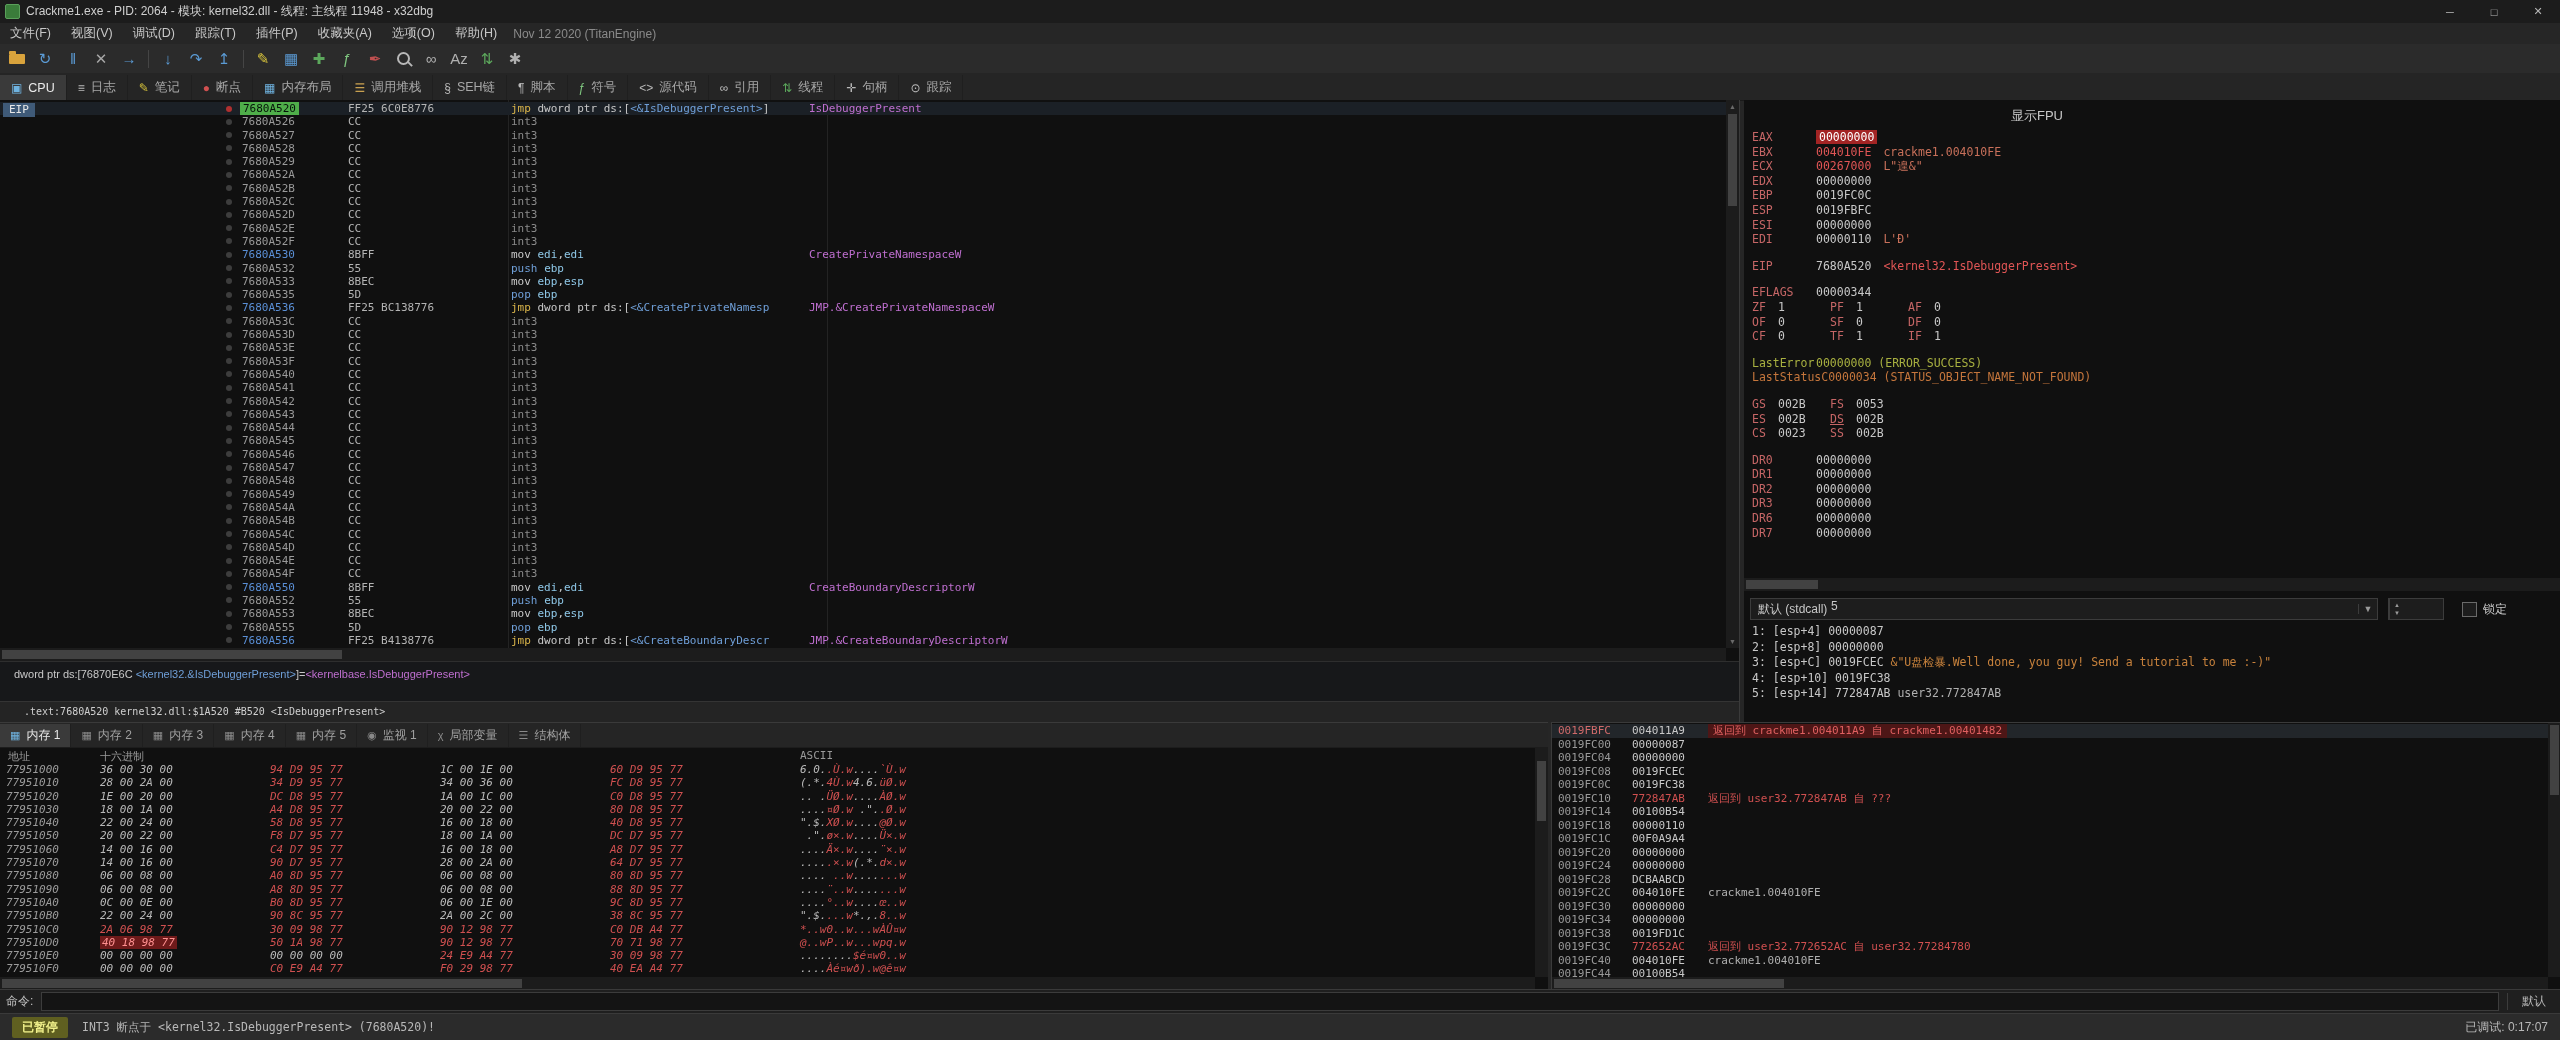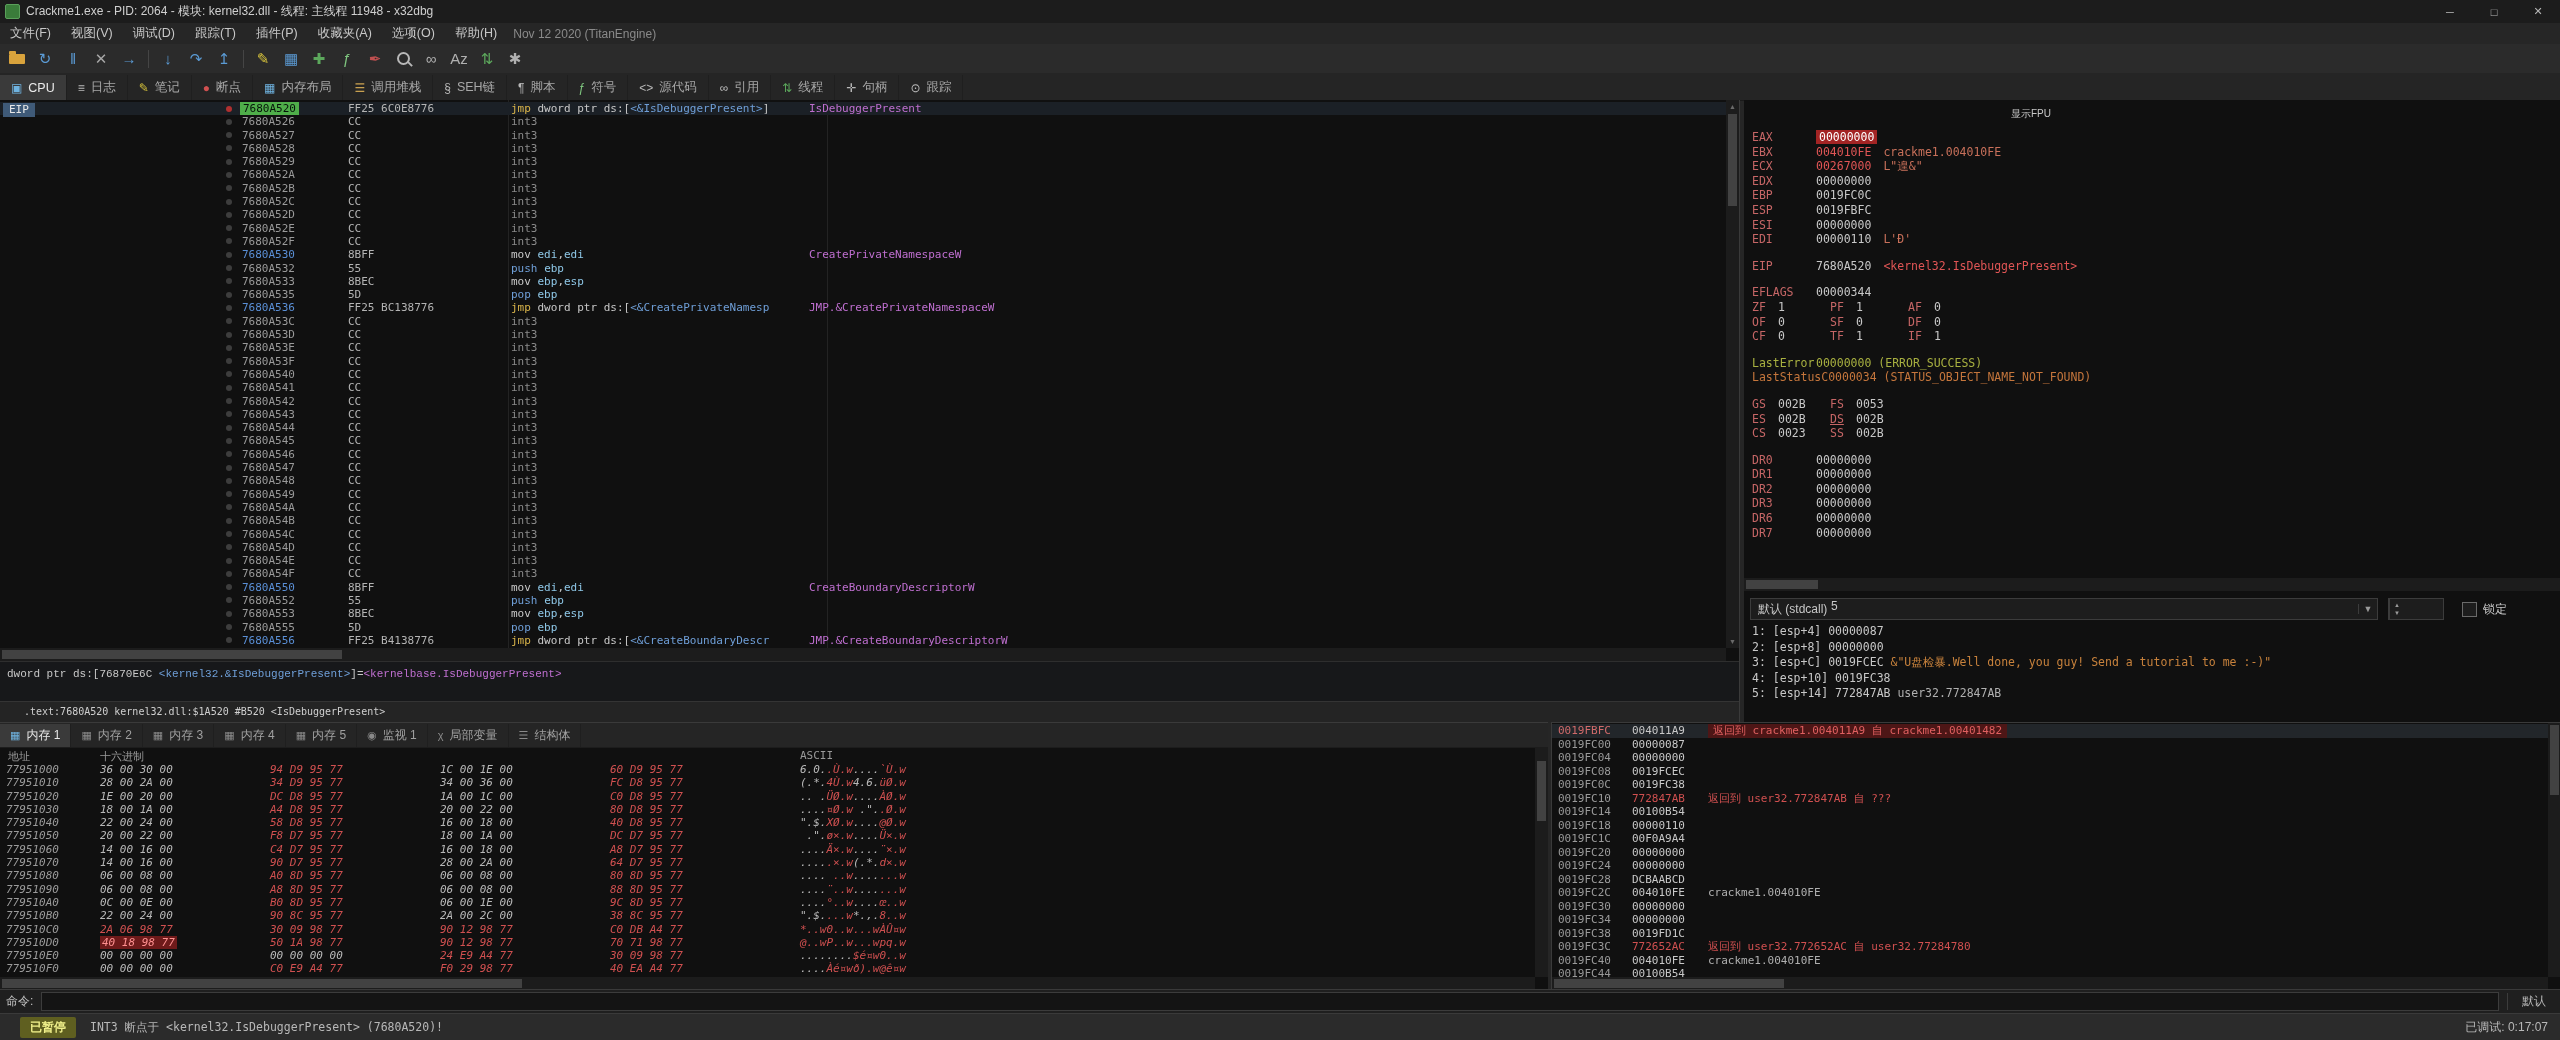--- a/index.html
+++ b/index.html
@@ -64,28 +64,28 @@
             font-family:"DejaVu Sans Mono",monospace;font-size:11px;line-height:14px;}
   .vscroll{position:absolute;background:#1c1c1c;}
   .hscroll{position:absolute;background:#1c1c1c;}
   .thumb{position:absolute;background:#424242;}
   #disasm-vscroll{right:0;top:0;width:13px;height:548px;}
   #disasm-vscroll .thumb{left:2px;top:14px;width:9px;height:92px;}
   #disasm-hscroll{left:0;top:548px;width:1726px;height:13px;}
   #disasm-hscroll .thumb{left:2px;top:2px;width:340px;height:9px;}
   .scroll-arrow{position:absolute;color:#6a6a6a;font-size:7px;line-height:13px;width:13px;text-align:center;}
   #disasm-info{position:absolute;left:0;top:561px;width:1739px;height:40px;background:#17181a;
-               border-top:1px solid #2e2e2e;padding:4px 7px;box-sizing:border-box;
-               font-family:Liberation Mono, monospace;font-size:11px;line-height:16px;white-space:pre;}
+               border-top:1px solid #2e2e2e;padding:4px 14px;box-sizing:border-box;
+               font-family:Liberation Sans, sans-serif;font-size:11px;line-height:16px;white-space:pre;}
   #disasm-statusline{position:absolute;left:0;top:601px;width:1739px;height:21px;background:#242424;
                border-top:1px solid #343434;padding:4px 24px;box-sizing:border-box;color:#cfcfcf;
                font-family:"DejaVu Sans Mono",monospace;font-size:10px;white-space:pre;}
   
   #registers-panel{position:absolute;left:1744px;top:100px;width:816px;height:622px;background:#101010;}
-  #fpu-button{position:absolute;left:255px;top:5px;padding:2px 12px;font-size:10px;color:#c8c8c8;}
+  #fpu-button{position:absolute;left:255px;top:5px;padding:2px 12px;font-size:13px;color:#c8c8c8;}
   #reg-lines{position:absolute;left:0;top:30px;width:800px;}
   .rline{height:14.6px;font-family:"DejaVu Sans Mono",monospace;font-size:11.5px;line-height:14.6px;
          padding-left:8px;white-space:pre;}
   .rblank{height:12px;}
   .rlabel{display:inline-block;min-width:64px;color:#c66666;}
   .rval{color:#c8c8c8;}
   .v-red{color:#e05555;}
   .v-hl{background:#a32424;color:#ffffff;padding:0 3px;}
   .rann{margin-left:12px;}
   .ann-orange{color:#c8705a;} .ann-red{color:#e05555;}
@@ -159,21 +159,21 @@
   
   #cmdbar{position:absolute;left:0;top:989px;width:2560px;height:24px;background:#1f1f1f;
           border-top:1px solid #3a3a3a;display:flex;align-items:center;box-sizing:border-box;}
   #cmd-label{font-size:12px;margin:0 8px 0 6px;color:#c0c0c0;white-space:nowrap;}
   #cmd-input{flex:1;height:17px;background:#141414;border:1px solid #3c3c3c;color:#d0d0d0;
              font-family:"DejaVu Sans Mono",monospace;font-size:12px;padding:0 4px;outline:none;}
   #cmd-default{padding:0 14px;font-size:12px;color:#b8b8b8;border-left:1px solid #3c3c3c;
                margin-left:8px;white-space:nowrap;}
   #statusbar{position:absolute;left:0;top:1013px;width:2560px;height:27px;background:#2b2b2b;
              border-top:1px solid #3a3a3a;display:flex;align-items:center;font-size:12px;box-sizing:border-box;}
-  #status-state{background:#5f5f20;color:#efef8a;padding:2px 10px;margin-left:20px;border-radius:2px;
+  #status-state{background:#5f5f20;color:#efef8a;padding:2px 10px;margin-left:12px;border-radius:2px;
                 font-weight:bold;}
   #status-msg{margin-left:14px;color:#b8b8b8;font-family:"DejaVu Sans Mono",monospace;font-size:11.5px;}
   #status-right{margin-left:auto;margin-right:12px;color:#b8b8b8;}
 </style>
 </head>
 <body>
 
 <div id="app">
 
   <div id="titlebar">

